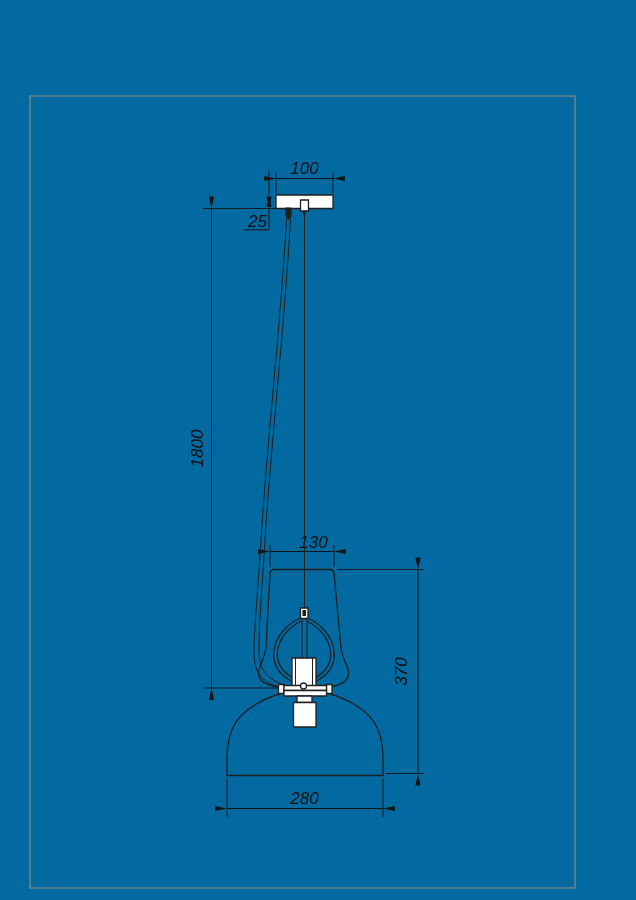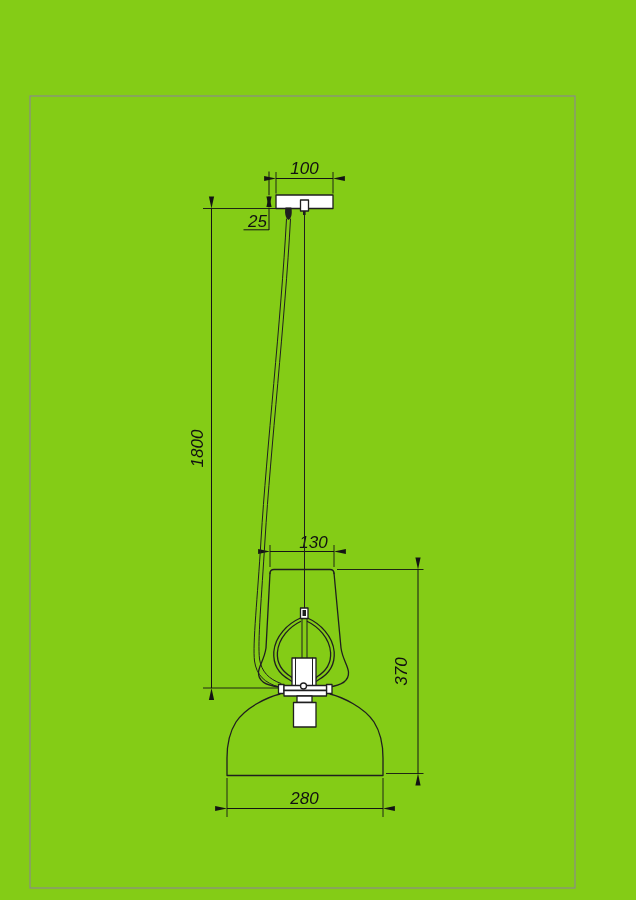--- a/index.html
+++ b/index.html
@@ -8,21 +8,21 @@
     background: #ffffff;
     width: 636px;
     height: 900px;
     overflow: hidden;
     font-family: "Liberation Sans", sans-serif;
   }
   .page {
     position: relative;
     width: 636px;
     height: 900px;
-    background: #84cc16;
+    background: #0369a1;
   }
   svg { display: block; }
 
   
   .obj {
     stroke: #1f1f1f;
     stroke-width: 1.3;
     fill: none;
     stroke-linecap: round;
     stroke-linejoin: round;

